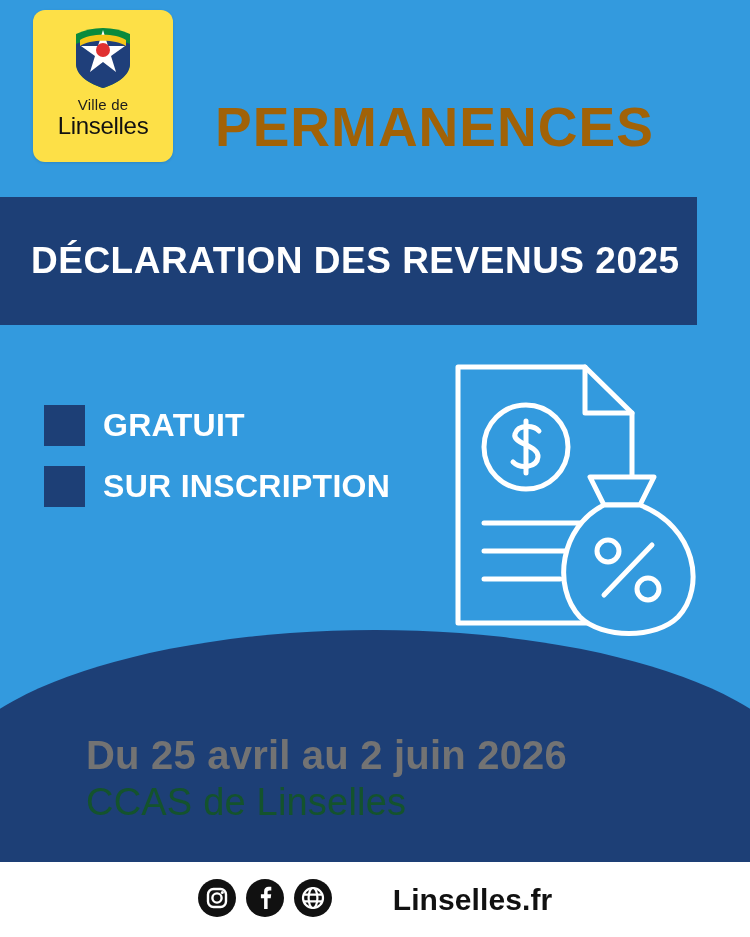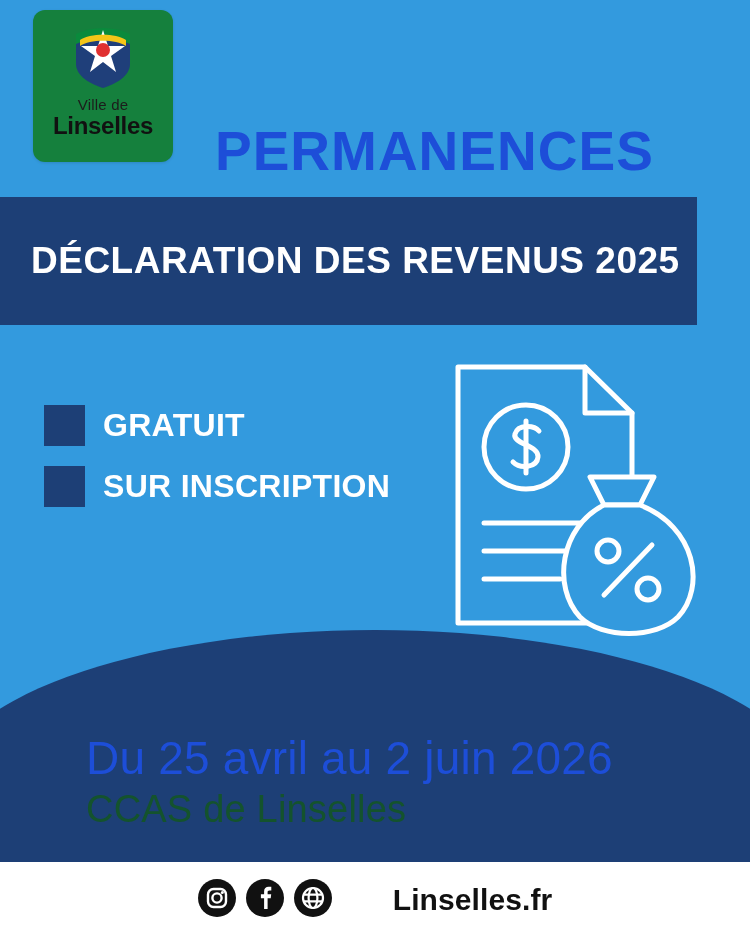--- a/index.html
+++ b/index.html
@@ -26,21 +26,21 @@
     height: 862px;
     background: #339ade;
   }
   
   .logo-card {
     position: absolute;
     left: 33px;
     top: 10px;
     width: 140px;
     height: 152px;
-    background: #15803d;
+    background: #fde047;
     border-radius: 12px;
     box-shadow: 0 1px 3px rgba(0,0,0,0.12);
     display: flex;
     flex-direction: column;
     align-items: center;
     justify-content: flex-start;
     padding-top: 14px;
     box-sizing: border-box;
   }
   .logo-mark {
@@ -49,31 +49,31 @@
     position: relative;
   }
   .logo-text-small {
     font-size: 15px;
     color: #1c1c1c;
     margin-top: 6px;
     letter-spacing: 0.2px;
   }
   .logo-text-big {
     font-size: 24px;
-    font-weight: bold;
+    font-weight: normal;
     color: #111111;
     letter-spacing: -0.3px;
     line-height: 1.05;
   }
   
   .headline {
     position: absolute;
     left: 215px;
-    top: 124px;
-    color: #1d4ed8;
+    top: 100px;
+    color: #a16207;
     font-size: 55px;
     font-weight: bold;
     letter-spacing: 1px;
     line-height: 1;
     white-space: nowrap;
   }
   
   .navy-band {
     position: absolute;
     left: 0;
@@ -152,23 +152,23 @@
     background: #1d3f76;
     border-radius: 50% 50% 0 0 / 38% 38% 0 0;
   }
   .curve-texts {
     position: absolute;
     left: 86px;
     top: 733px;
     z-index: 3;
   }
   .curve-title {
-    color: #1d4ed8;
-    font-size: 46px;
-    font-weight: normal;
+    color: #737373;
+    font-size: 40px;
+    font-weight: bold;
     letter-spacing: 0.2px;
     white-space: nowrap;
     line-height: 1.1;
   }
   .curve-sub {
     color: #14532d;
     font-size: 38px;
     letter-spacing: 0.2px;
     white-space: nowrap;
     margin-top: 4px;

